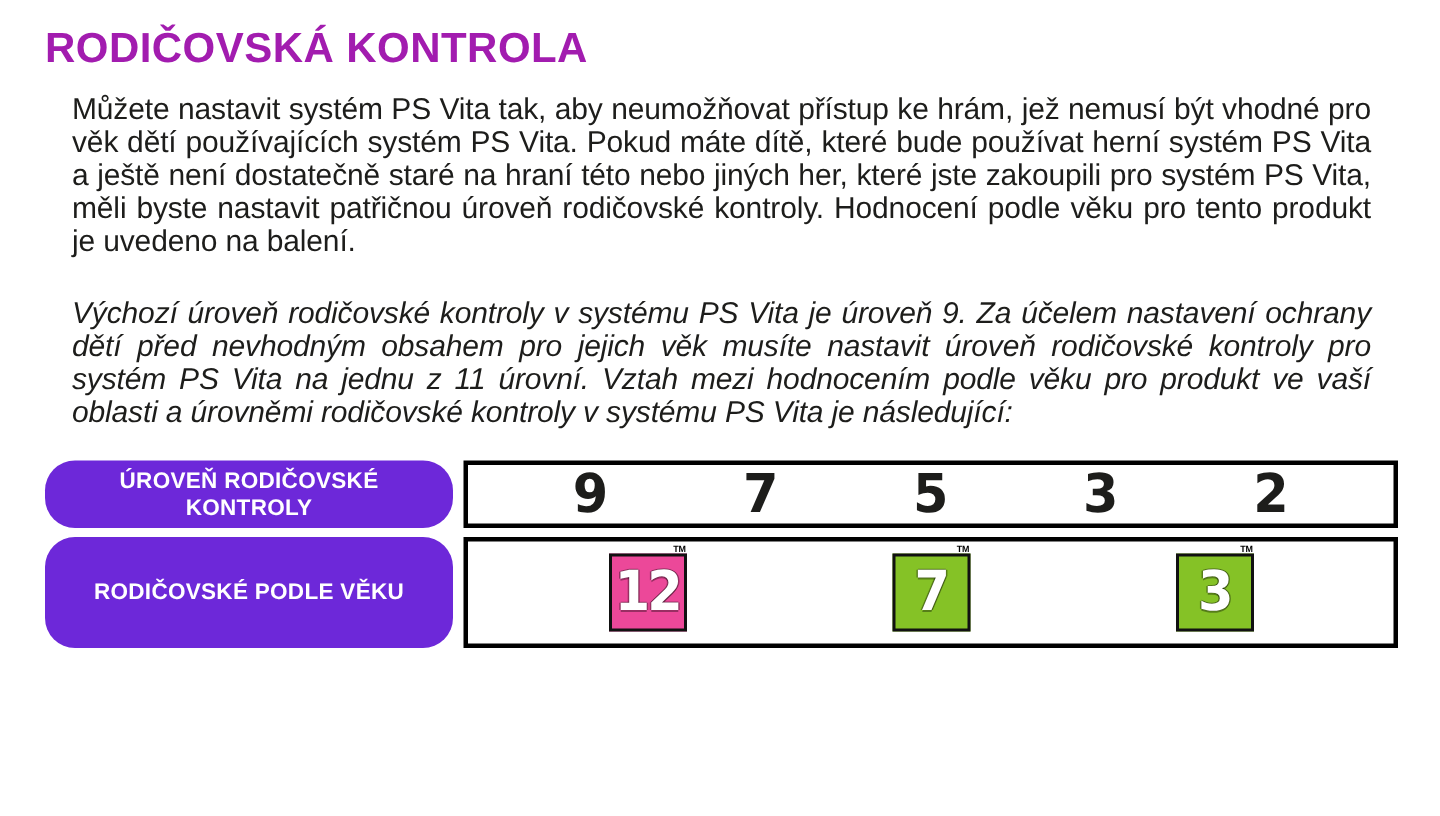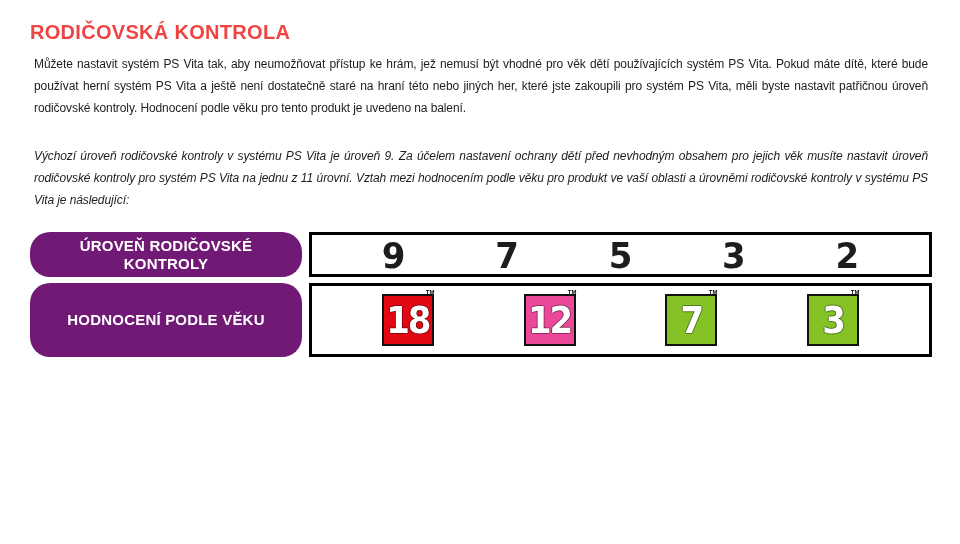--- a/index.html
+++ b/index.html
@@ -12,29 +12,29 @@
     height: 544px;
     overflow: hidden;
     font-family: "Liberation Sans", sans-serif;
     color: #1d1d1b;
   }
   .page {
     padding: 20px 28px 0 30px;
   }
   h1.page-title {
     margin: 0 0 9px 0;
-    font-size: 20px;
+    font-size: 28px;
     line-height: 24px;
     font-weight: bold;
     letter-spacing: 0.3px;
-    color: #ef4444;
+    color: #a21caf;
   }
   p.body-text {
-    margin: 4px;
-    font-size: 12px;
+    margin: 18px;
+    font-size: 20px;
     line-height: 22px;
     letter-spacing: -0.1px;
     text-align: justify;
     color: #1d1d1b;
   }
   p.body-text + p.body-text {
     margin-top: 26px;
     font-style: italic;
   }
   
@@ -44,21 +44,21 @@
   .trow {
     display: flex;
     align-items: stretch;
   }
   .trow + .trow {
     margin-top: 6px;
   }
   .label-cell {
     width: 272px;
     flex: 0 0 272px;
-    background: #701a75;
+    background: #6d28d9;
     color: #ffffff;
     display: flex;
     align-items: center;
     justify-content: center;
     text-align: center;
     margin-right: 7px;
     border-radius: 20px;
   }
   .label-cell .label-text {
     font-weight: bold;
@@ -144,27 +144,23 @@
           <div class="level-num">9</div>
           <div class="level-num">7</div>
           <div class="level-num">5</div>
           <div class="level-num">3</div>
           <div class="level-num">2</div>
         </div>
     </div>
 
     <div class="trow trow--ratings">
       <div class="label-cell">
-        <span class="label-text">HODNOCENÍ PODLE VĚKU</span>
+        <span class="label-text">RODIČOVSKÉ PODLE VĚKU</span>
       </div>
       <div class="value-cell">
-          <div class="badge" style="background: rgb(227, 6, 19);">
-            <span class="badge-num">18</span>
-            <span class="badge-tm">TM</span>
-          </div>
           <div class="badge" style="background: #ec4899;">
             <span class="badge-num">12</span>
             <span class="badge-tm">TM</span>
           </div>
           <div class="badge" style="background: rgb(133, 194, 38);">
             <span class="badge-num">7</span>
             <span class="badge-tm">TM</span>
           </div>
           <div class="badge" style="background: rgb(133, 194, 38);">
             <span class="badge-num">3</span>

